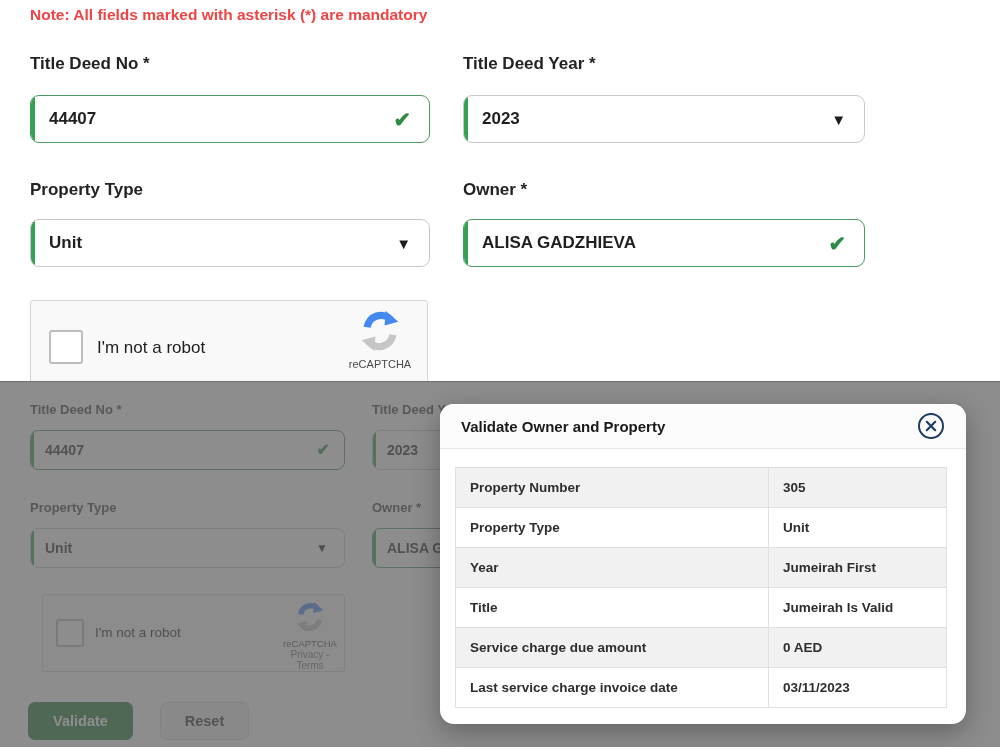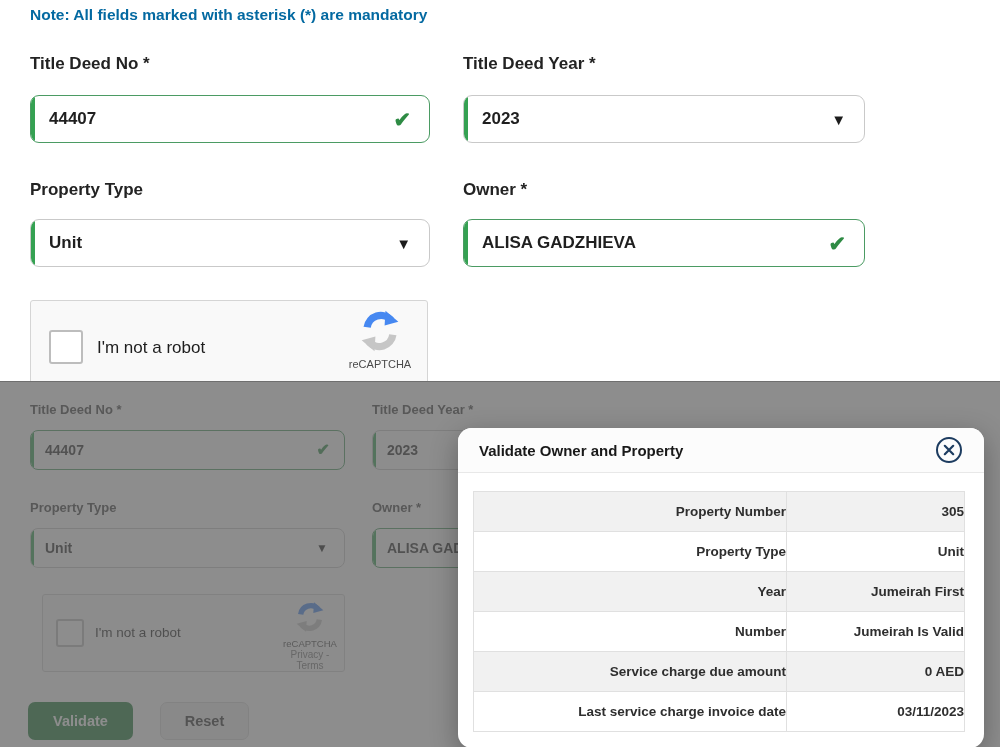--- a/index.html
+++ b/index.html
@@ -1,21 +1,21 @@
 <!DOCTYPE html>
 <html><head>
 <meta charset="utf-8">
 <style>
   * { margin:0; padding:0; box-sizing:border-box; }
   html,body { width:1000px; height:750px; background:#fff; overflow:hidden;
               font-family:"Liberation Sans", sans-serif; position:relative; }
 
   
   .top-area { position:absolute; left:0; top:0; width:1000px; height:381px; background:#fff; overflow:hidden; }
-  .note { position:absolute; left:30px; top:6px; font-size:15.5px; font-weight:700; color:#0369a1; }
+  .note { position:absolute; left:30px; top:6px; font-size:15.5px; font-weight:700; color:#ef4444; }
   .f-label { position:absolute; font-size:17px; font-weight:700; color:#232323; }
   .box { position:absolute; height:48px; border-radius:9px; background:#fff; display:flex; align-items:center;
          padding-left:18px; font-size:17px; font-weight:700; color:#1f1f1f; overflow:hidden; }
   .box.valid  { border:1.5px solid #4b9b63; }
   .box.plain  { border:1px solid #c9c9c9; }
   .green-bar { position:absolute; left:0; top:0; bottom:0; width:4px; background:#35a152; border-radius:9px 0 0 9px; }
   .check { position:absolute; right:18px; color:#2e8b44; font-size:21px; font-weight:700; line-height:1; }
   .caret { position:absolute; right:18px; color:#1c1c1c; font-size:15px; line-height:1; }
 
   
@@ -40,31 +40,31 @@
   .b-check { position:absolute; right:14px; color:#2e8b44; font-size:16px; font-weight:700; line-height:1; }
   .b-caret { position:absolute; right:16px; color:#1c1c1c; font-size:12px; line-height:1; }
   .rc-bg { left:42px; top:212px; width:303px; height:78px; }
   .btn { position:absolute; height:38px; border-radius:7px; display:flex; align-items:center; justify-content:center;
          font-size:14.5px; font-weight:700; }
   .btn-validate { left:28px; top:320px; width:105px; background:#1d7a37; color:#fff; }
   .btn-reset { left:160px; top:320px; width:89px; background:#f1f1f1; border:1px solid #d8d8d8; color:#2f2f2f; }
   .dim { position:absolute; inset:0; background:rgba(97,97,97,0.72); z-index:2; }
 
   
-  .modal { position:absolute; left:458px; top:22px; width:526px; height:320px; background:#fff; border-radius:14px;
-           box-shadow:0 8px 28px rgba(0,0,0,0.3); z-index:3; overflow:hidden;margin-top:24px; }
+  .modal { position:absolute; left:440px; top:22px; width:526px; height:320px; background:#fff; border-radius:14px;
+           box-shadow:0 8px 28px rgba(0,0,0,0.3); z-index:3; overflow:hidden; }
   .modal-header { height:45px; background:#fcfcfc; border-bottom:1px solid #e8e8e8; display:flex; align-items:center;
                   padding:0 21px; }
   .modal-title { font-size:15px; font-weight:700; color:#191919; }
   .close-btn { margin-left:auto; width:28px; height:28px; background:none; border:none; cursor:pointer; padding:0;
                display:flex; align-items:center; justify-content:center; }
   .modal-body { padding:18px 17px 0 15px; }
   table.props { border-collapse:collapse; width:492px; }
   table.props td { height:40px; border:1px solid #e0e0e0; font-size:13.5px; font-weight:600; color:#2e2e2e;
-                   padding-left:14px;text-align:right; }
+                   padding-left:14px; }
   table.props td.c1 { width:313px; }
   table.props tr:nth-child(odd) td { background:#f1f1f1; }
   table.props tr:nth-child(even) td { background:#fff; }
 </style>
 </head>
 <body>
 
 <div class="top-area">
   <div class="note">Note: All fields marked with asterisk (*) are mandatory</div>
 
@@ -182,21 +182,21 @@
           </tr>
           <tr>
             <td class="c1">Property Type</td>
             <td>Unit</td>
           </tr>
           <tr>
             <td class="c1">Year</td>
             <td>Jumeirah First</td>
           </tr>
           <tr>
-            <td class="c1">Number</td>
+            <td class="c1">Title</td>
             <td>Jumeirah Is Valid</td>
           </tr>
           <tr>
             <td class="c1">Service charge due amount</td>
             <td>0 AED</td>
           </tr>
           <tr>
             <td class="c1">Last service charge invoice date</td>
             <td>03/11/2023</td>
           </tr>

